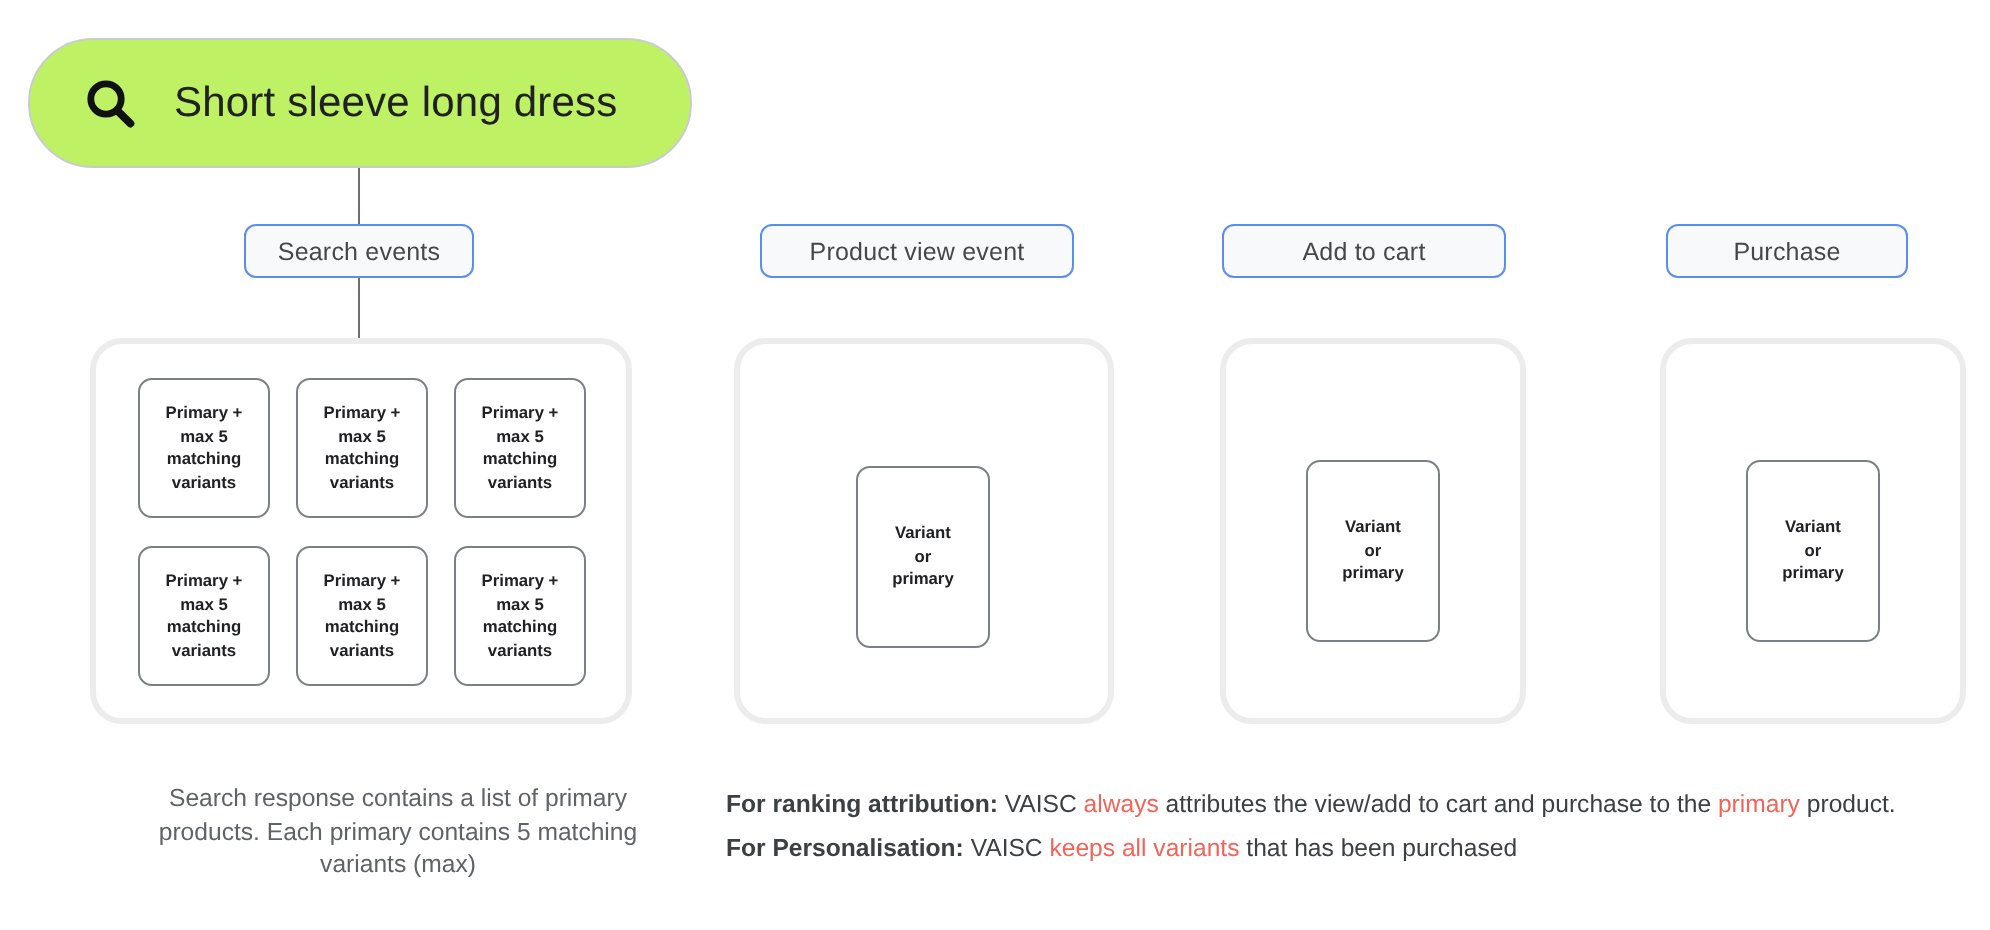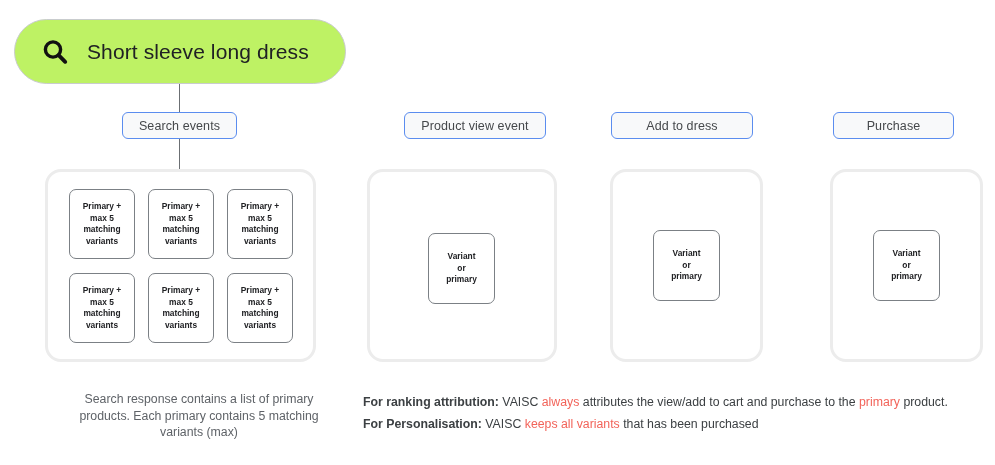--- a/index.html
+++ b/index.html
@@ -65,21 +65,21 @@
     border-radius: 6px;
     background: #f8f9fa;
     display: flex;
     align-items: center;
     justify-content: center;
     font-size: 12.5px;
     color: #45484b;
     letter-spacing: 0.1px;
   }
   #label-search-events  { left: 122px; width: 115px; }
-  #label-product-view   { left: 404px; width: 142px; }
+  #label-product-view   { left: 380px; width: 157px; }
   #label-add-to-cart    { left: 611px; width: 142px; }
   #label-purchase       { left: 833px; width: 121px; }
 
   
   .panel {
     position: absolute;
     top: 169px;
     height: 193px;
     box-sizing: border-box;
     border: 3px solid #ececec;
@@ -114,21 +114,21 @@
     text-align: center;
     font-size: 8.4px;
     line-height: 11.5px;
     color: #202124;
     white-space: pre-line;
   }
 
   .variant-card {
     position: absolute;
     width: 67px;
-    height: 71px;
+    height: 91px;
     box-sizing: border-box;
     border: 1px solid #7b8085;
     border-radius: 7px;
     background: #ffffff;
     display: flex;
     align-items: center;
     justify-content: center;
     text-align: center;
     font-size: 8.4px;
     line-height: 11.5px;
@@ -174,21 +174,21 @@
     </svg>
   </span>
   <span id="search-query">Short sleeve long dress</span>
 </div>
 
 <div class="connector" id="connector-top"></div>
 <div class="connector" id="connector-bottom"></div>
 
 <div class="event-label" id="label-search-events">Search events</div>
 <div class="event-label" id="label-product-view">Product view event</div>
-<div class="event-label" id="label-add-to-cart">Add to dress</div>
+<div class="event-label" id="label-add-to-cart">Add to cart</div>
 <div class="event-label" id="label-purchase">Purchase</div>
 
 <div class="panel" id="panel-search">
   <div id="primary-grid">
     <div class="primary-card">Primary +
 max 5
 matching
 variants</div>
     <div class="primary-card">Primary +
 max 5

